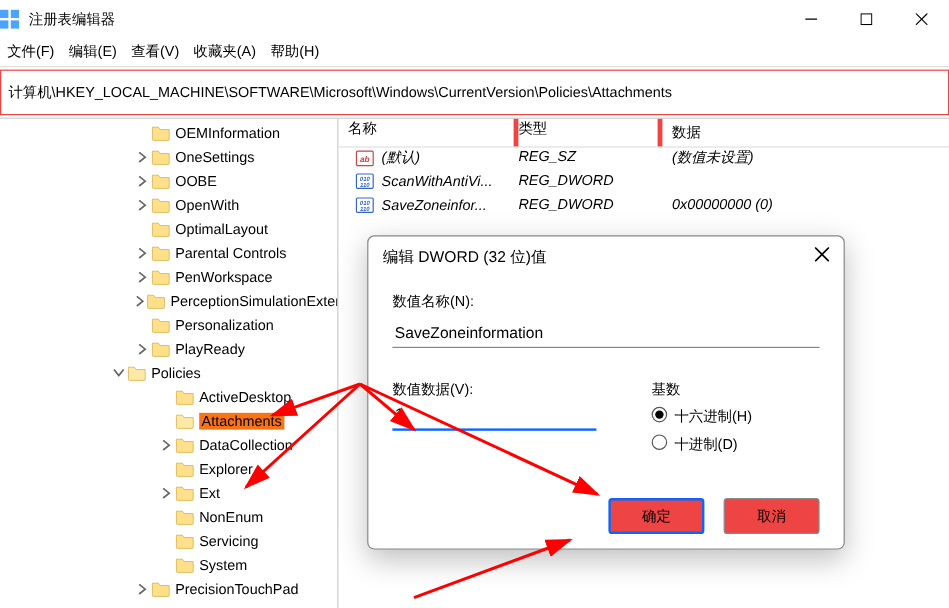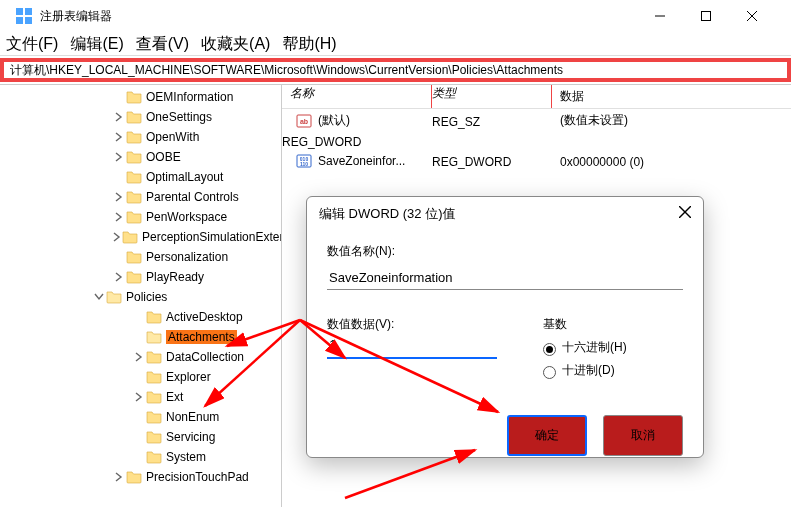--- a/index.html
+++ b/index.html
@@ -1,60 +1,60 @@
 <!DOCTYPE html>
 <html><head>
 <meta charset="utf-8">
 <style>
   * { box-sizing: border-box; font-family: "Microsoft YaHei", "Segoe UI", sans-serif; }
   body { margin: 0; width: 791px; height: 507px; background: #fff; position: relative; font-size: 12px; overflow: hidden; }
-  .titlebar { height: 32px; display: flex; align-items: center; padding: 0 16px; }
+  .titlebar { height: 32px; display: flex; align-items: center; padding: 0 0; }
   .app-icon { width: 16px; height: 16px; margin-right: 8px; display: inline-block; }
   .app-icon svg { width:16px; height:16px; }
   .title { font-size: 12px; color: #000; }
   .winbtns { margin-left: auto; display: flex; }
   .winbtn { width: 46px; height: 32px; display: flex; align-items: center; justify-content: center; color: #000; }
   .winbtn svg { width: 10px; height: 10px; }
-  .menubar { height: 24px; display: flex; align-items: flex-end; padding: 0 6px; gap: 12px; font-size: 16px; color: #000; border-bottom: 1px solid #ddd; }
-  .pathbar { height: 24px; border: 4px solid #ef4444; margin: 2px 0; padding: 0 6px; font-size: 12px; display: flex; align-items: center; color: #000; background: #fff; }
+  .menubar { height: 24px; display: flex; align-items: center; padding: 0 6px; gap: 12px; font-size: 12px; color: #000; border-bottom: 1px solid #ddd; }
+  .pathbar { height: 38px; border: 1px solid #ef4444; margin: 2px 0; padding: 0 6px; font-size: 12px; display: flex; align-items: center; color: #000; background: #fff; }
   .content { position: relative; height: calc(507px - 32px - 24px - 28px); display: flex; border-top: 1px solid #ccc; }
   .tree { width: 282px; border-right: 1px solid #ccc; overflow-y: auto; overflow-x: hidden; padding: 2px 0 2px 0; }
   .tree-inner { padding-left: 112px; }
   .node { display: flex; align-items: center; height: 20px; font-size: 12px; color: #000; white-space: nowrap; }
   .node.selected { }
   .node.selected .label { background: #f97316; padding: 0 2px; }
   .chev { width: 14px; display: inline-flex; justify-content: center; color: #555; cursor: pointer; }
   .chev.blank { visibility: hidden; }
   .folder { width: 16px; height: 16px; margin-right: 4px; }
   .folder svg { width:16px; height:16px; }
   .sub { padding-left: 20px; }
   .list { flex: 1; position: relative; }
   .listhead { display: flex; border-bottom: 1px solid #e0e0e0; height: 24px; align-items: center; font-size: 12px; color: #000; }
   .col1 { width: 150px; padding-left: 8px; }
   .col2 { width: 120px; }
   .col3 { flex: 1; }
-  .row { display: flex; height: 20px; align-items: flex-end; font-size: 12px; }
+  .row { display: flex; height: 20px; align-items: flex-start; font-size: 12px; font-style: italic; }
   .rowicon { width: 16px; height: 16px; margin-left: 6px; margin-right: 6px; display: inline-flex; align-items: center; justify-content: center; }
   .dialog { position: absolute; left: 306px; top: 196px; width: 398px; height: 262px; background: #fff; border: 1px solid #888; border-radius: 6px; box-shadow: 0 8px 24px rgba(0,0,0,0.25); }
   .dlg-title { height: 34px; display: flex; align-items: center; padding: 0 12px; font-size: 13px; border-bottom: 1px solid transparent; }
   .dlg-close { margin-left: auto; cursor: pointer; }
   .dlg-body { padding: 4px 20px 12px 20px; }
   .dlg-label { font-size: 12px; margin-top: 8px; }
   .dlg-name { border-bottom: 1px solid #888; padding: 4px 2px; font-size: 13px; margin-top: 6px; }
   .dlg-row2 { display: flex; margin-top: 18px; gap: 30px; }
   .dlg-col-left { flex: 1; }
   .dlg-col-right { width: 140px; }
   .dlg-input { width: 170px; border: none; border-bottom: 2px solid #0a66ff; padding: 4px 2px; font-size: 14px; outline: none; }
-  .radio-row { display: flex; align-items: flex-end; font-size: 12px; margin: 6px 0; gap: 6px; }
+  .radio-row { display: flex; align-items: flex-start; font-size: 12px; margin: 6px 0; gap: 6px; }
   .radio { width: 13px; height: 13px; border: 1px solid #555; border-radius: 50%; display: inline-flex; align-items: center; justify-content: center; }
   .radio.checked::after { content: ""; width: 7px; height: 7px; background: #000; border-radius: 50%; }
   .dlg-btns { display: flex; justify-content: flex-end; gap: 16px; margin-top: 30px; }
-  .dlg-btn { width: 80px; height: 41px; border: 1px solid #888; background: #b91c1c; border-radius: 3px; font-size: 12px; display: flex; align-items: center; justify-content: center; cursor: pointer; }
+  .dlg-btn { width: 80px; height: 30px; border: 1px solid #888; background: #ef4444; border-radius: 3px; font-size: 12px; display: flex; align-items: center; justify-content: center; cursor: pointer; }
   .dlg-btn.primary { border: 2px solid #0a66ff; }
-  .divider { border-right: 1px solid #ef4444; height: 100%; font-style: italic; }
+  .divider { border-right: 4px solid #ef4444; height: 100%; }
   
   .anno { position: absolute; pointer-events: none; }
 </style>
 </head>
 <body>
 
 <div class="titlebar">
   <span class="app-icon">
     <svg viewBox="0 0 16 16">
         <rect x="0" y="0" width="7" height="7" fill="#4aa3ff"></rect>
@@ -124,32 +124,32 @@
   </div>
         <div class="node">
     <span class="chev ">
             <svg width="10" height="10" viewBox="0 0 10 10">
               <path d="M2 1 L7 5 L2 9" fill="none" stroke="#666" stroke-width="1.4" transform="rotate(0 5 5)"></path>
             </svg>
           </span>
     <span class="folder"><svg viewBox="0 0 16 16">
               <path d="M1 3 h5 l1.5 2 H15 v8 a1 1 0 0 1 -1 1 H2 a1 1 0 0 1 -1 -1 Z" fill="#ffe08a" stroke="#d6a93a" stroke-width="0.6"></path>
             </svg></span>
+    <span class="label">OOBE</span>
+  </div>
+        <div class="node">
+    <span class="chev ">
+            <svg width="10" height="10" viewBox="0 0 10 10">
+              <path d="M2 1 L7 5 L2 9" fill="none" stroke="#666" stroke-width="1.4" transform="rotate(0 5 5)"></path>
+            </svg>
+          </span>
+    <span class="folder"><svg viewBox="0 0 16 16">
+              <path d="M1 3 h5 l1.5 2 H15 v8 a1 1 0 0 1 -1 1 H2 a1 1 0 0 1 -1 -1 Z" fill="#ffe08a" stroke="#d6a93a" stroke-width="0.6"></path>
+            </svg></span>
     <span class="label">OpenWith</span>
-  </div>
-        <div class="node">
-    <span class="chev ">
-            <svg width="10" height="10" viewBox="0 0 10 10">
-              <path d="M2 1 L7 5 L2 9" fill="none" stroke="#666" stroke-width="1.4" transform="rotate(0 5 5)"></path>
-            </svg>
-          </span>
-    <span class="folder"><svg viewBox="0 0 16 16">
-              <path d="M1 3 h5 l1.5 2 H15 v8 a1 1 0 0 1 -1 1 H2 a1 1 0 0 1 -1 -1 Z" fill="#ffe08a" stroke="#d6a93a" stroke-width="0.6"></path>
-            </svg></span>
-    <span class="label">OOBE</span>
   </div>
         <div class="node">
     <span class="chev blank">
             <svg width="10" height="10" viewBox="0 0 10 10">
               <path d="M2 1 L7 5 L2 9" fill="none" stroke="#666" stroke-width="1.4" transform="rotate(0 5 5)"></path>
             </svg>
           </span>
     <span class="folder"><svg viewBox="0 0 16 16">
               <path d="M1 3 h5 l1.5 2 H15 v8 a1 1 0 0 1 -1 1 H2 a1 1 0 0 1 -1 -1 Z" fill="#ffe08a" stroke="#d6a93a" stroke-width="0.6"></path>
             </svg></span>
@@ -339,20 +339,30 @@
                 <rect x="1" y="2" width="14" height="12" rx="1" fill="#fff" stroke="#c44" stroke-width="1"></rect>
                 <text x="8" y="11" text-anchor="middle" font-size="7" fill="#c44" font-weight="bold">ab</text>
               </svg>
             </span>
       <span>(默认)</span>
     </div>
     <div class="col2">REG_SZ</div>
     <div class="col3" style="padding-left:8px">(数值未设置)</div>
   </div>
         <div class="row">
+    <div class="col1" style="display:flex;align-items:center;">
+      <span class="rowicon">
+              <svg width="16" height="16" viewBox="0 0 16 16">
+                <rect x="1" y="2" width="14" height="12" rx="1" fill="#fff" stroke="#36c" stroke-width="1"></rect>
+                <text x="8" y="8" text-anchor="middle" font-size="5" fill="#36c" font-weight="bold">010</text>
+                <text x="8" y="13" text-anchor="middle" font-size="5" fill="#36c" font-weight="bold">110</text>
+              </svg>
+            </span>
+      <span>ScanWithAntiVi...</span>
+    </div>
     <div class="col2">REG_DWORD</div>
   </div>
         <div class="row">
     <div class="col1" style="display:flex;align-items:center;">
       <span class="rowicon">
               <svg width="16" height="16" viewBox="0 0 16 16">
                 <rect x="1" y="2" width="14" height="12" rx="1" fill="#fff" stroke="#36c" stroke-width="1"></rect>
                 <text x="8" y="8" text-anchor="middle" font-size="5" fill="#36c" font-weight="bold">010</text>
                 <text x="8" y="13" text-anchor="middle" font-size="5" fill="#36c" font-weight="bold">110</text>
               </svg>

